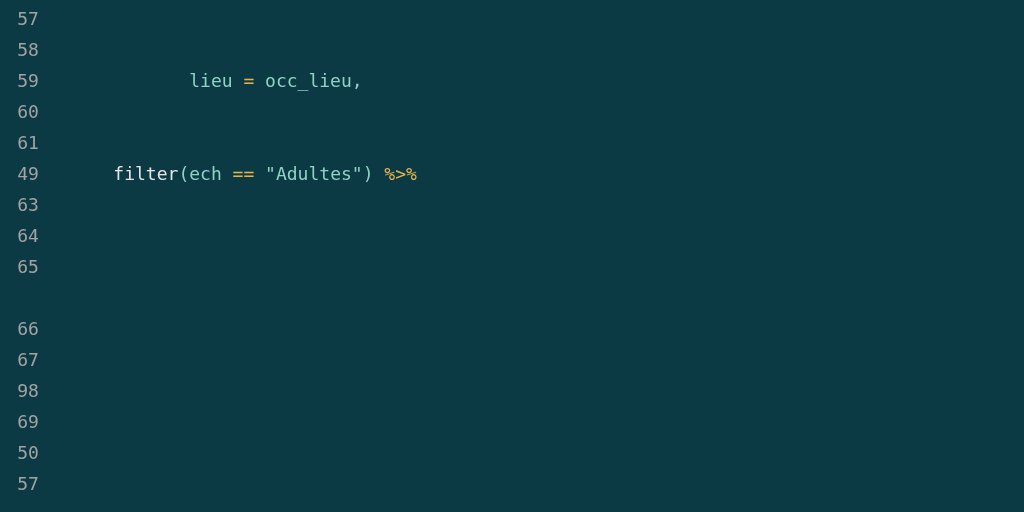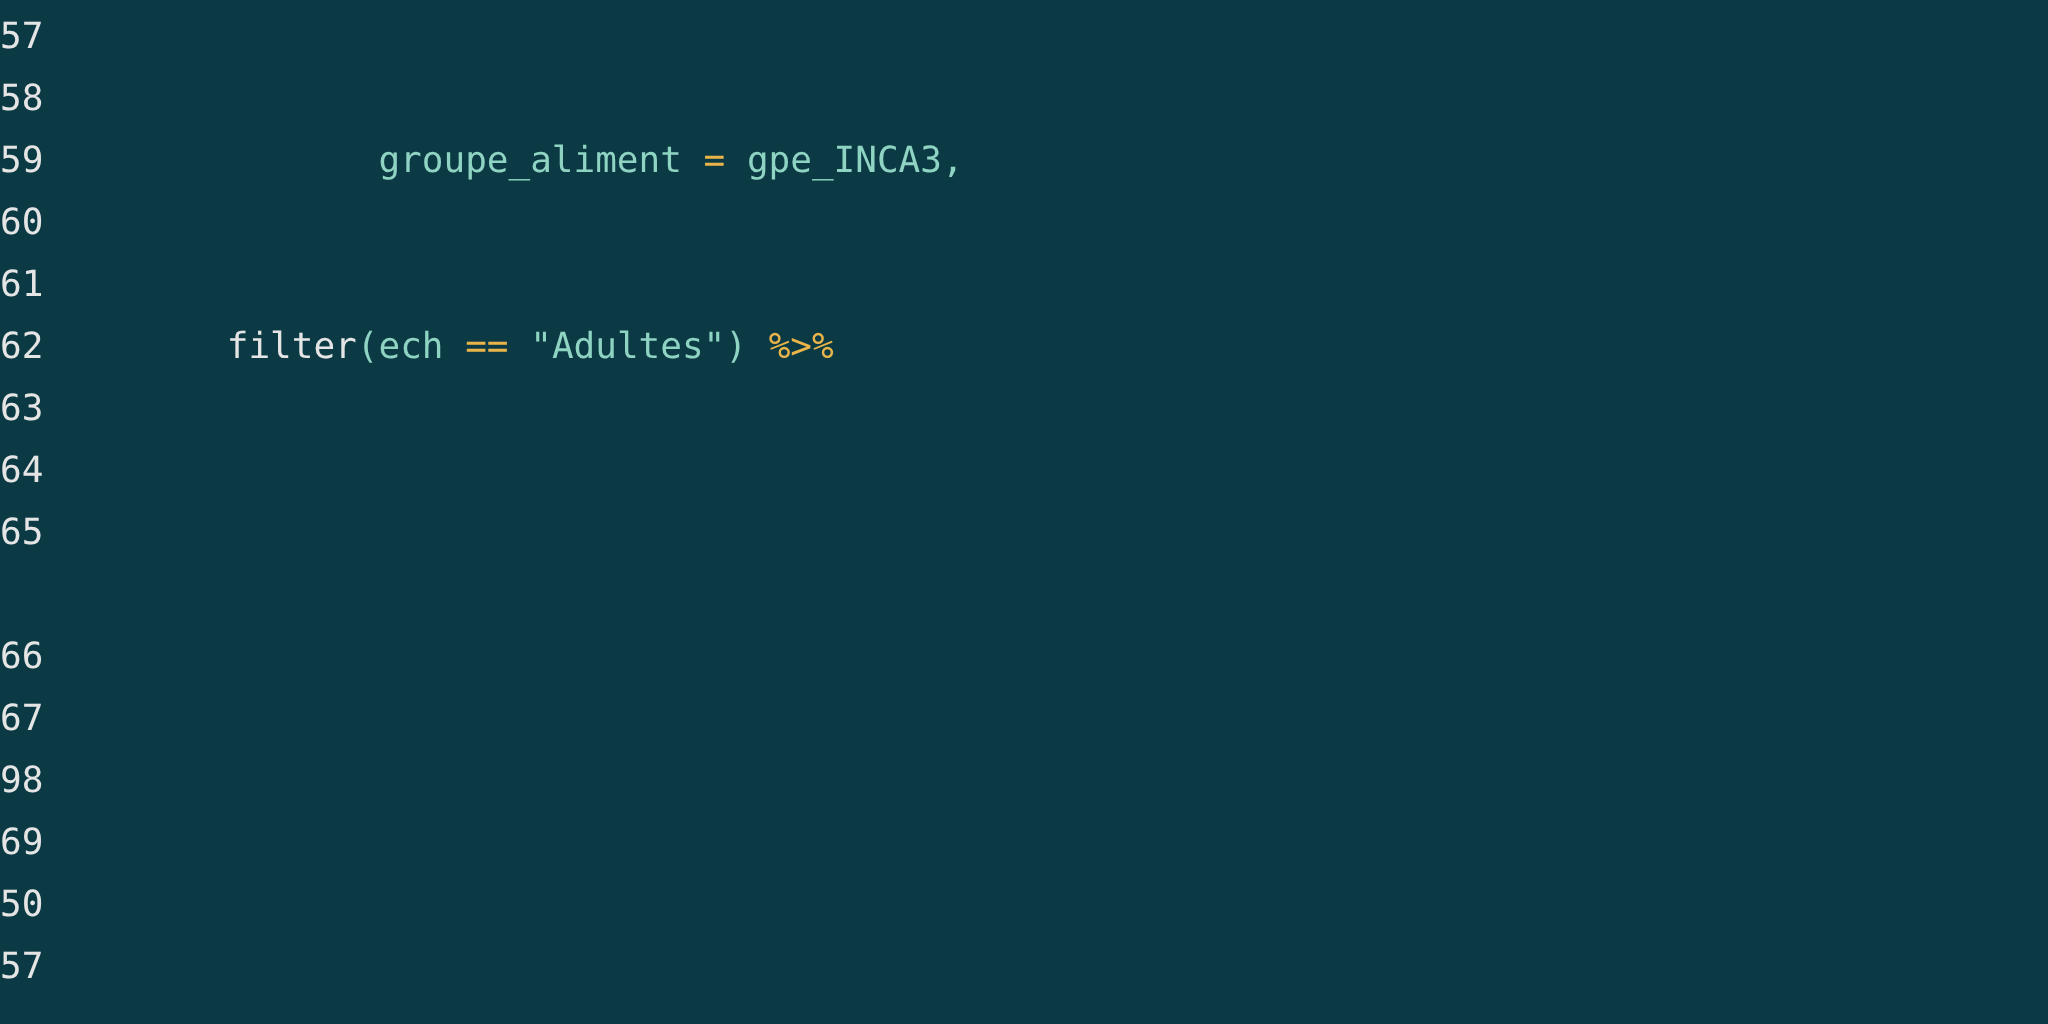--- a/index.html
+++ b/index.html
@@ -13,22 +13,22 @@
     font-size: 18px;
     line-height: 31px;
   }
   .editor {
     display: flex;
     width: 100%;
     height: 100%;
   }
   .gutter {
     background: #0b3a44;
-    color: #e5e5e5;
-    text-align: left;
+    color: #a3a3a3;
+    text-align: center;
     padding: 3px 14px 0 0;
     width: 56px;
     user-select: none;
     flex-shrink: 0;
   }
   .gutter div { height: 31px; }
   .code {
     padding: 3px 0 0 0;
     white-space: pre;
     color: #8fd3c3;
@@ -43,35 +43,35 @@
 </head>
 <body>
 
 <div class="editor">
   <div class="gutter">
     <div>57</div>
     <div>58</div>
     <div>59</div>
     <div>60</div>
     <div>61</div>
-    <div>62</div>
+    <div>49</div>
     <div>63</div>
     <div>64</div>
     <div>65</div>
     <div></div>
     <div>66</div>
     <div>67</div>
     <div>98</div>
     <div>69</div>
     <div>50</div>
     <div>57</div>
   </div>
 
   <div class="code">
-    <div class="row"><span>           </span><span class="tok-default">groupe_aliment</span><span class="tok-op"> = </span><span class="tok-default">gpe_INCA3</span><span class="tok-punct">,</span></div>
+    <div class="row"><span>           </span><span class="tok-default">lieu</span><span class="tok-op"> = </span><span class="tok-default">occ_lieu</span><span class="tok-punct">,</span></div>
     <div class="row"><span>    </span><span class="tok-func">filter</span><span class="tok-punct">(</span><span class="tok-default">ech</span><span class="tok-op"> == </span><span class="tok-str">"Adultes"</span><span class="tok-punct">) </span><span class="tok-op">%&gt;%</span></div>
     
     
     
     
     
     
     
     
     

